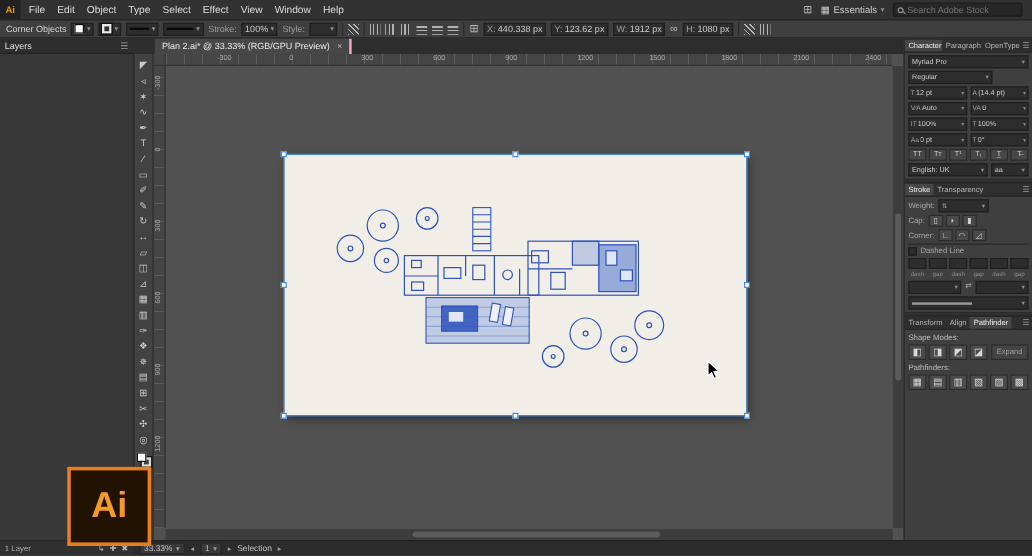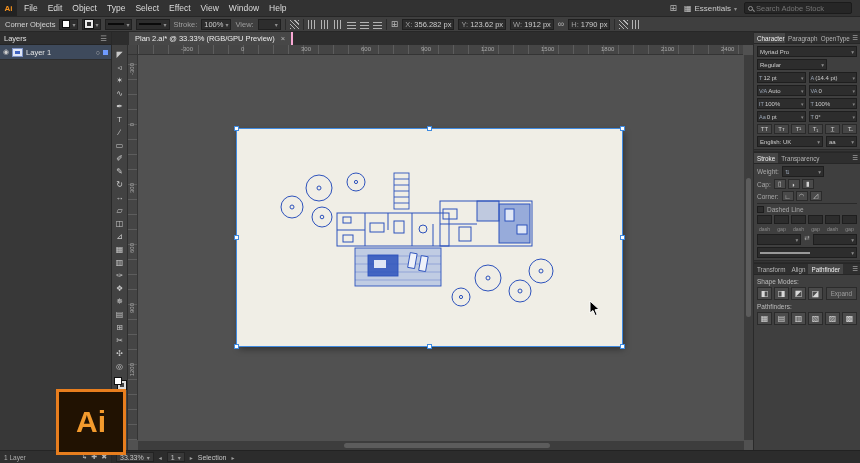--- a/index.html
+++ b/index.html
@@ -187,69 +187,62 @@
       </span>
     <span class="cb-box">
         <span class="strokeline" style="width:22px"></span>
         <span class="arr">▾</span>
       </span>
     <span class="cb-dim">Stroke:</span>
     <span class="cb-box">
         <span>100%</span>
         <span class="arr">▾</span>
       </span>
-    <span class="cb-dim">View:</span>
+    <span class="cb-dim">Style:</span>
     <span class="cb-box">
         <span style="width:12px"></span>
         <span class="arr">▾</span>
       </span>
     <span class="cb-sep"></span>
     <span class="stripe-m"></span>
     <span class="cb-sep"></span>
     <span class="stripe-v"></span>
     <span class="stripe-v"></span>
     <span class="stripe-v"></span>
     <span class="stripe-h"></span>
     <span class="stripe-h"></span>
     <span class="stripe-h"></span>
     <span class="cb-sep"></span>
     <span class="mb-icon">⊞</span>
     <span class="cb-box">
         <span class="cb-dim">X:</span>
-        <span>356.282 px</span>
+        <span>440.338 px</span>
       </span>
     <span class="cb-box">
         <span class="cb-dim">Y:</span>
         <span>123.62 px</span>
       </span>
     <span class="cb-box">
         <span class="cb-dim">W:</span>
         <span>1912 px</span>
       </span>
     <span class="mb-icon">∞</span>
     <span class="cb-box">
         <span class="cb-dim">H:</span>
-        <span>1790 px</span>
+        <span>1080 px</span>
       </span>
     <span class="cb-sep"></span>
     <span class="stripe-m"></span>
     <span class="stripe-v"></span>
   </div>
 
   <aside class="layers">
     <div class="layers-header">
       <span>Layers</span>
       <span class="x">☰</span>
-    </div>
-    <div class="layer-row">
-      <span class="eye">◉</span>
-      <span class="lthumb"></span>
-      <span class="lname">Layer 1</span>
-      <span class="ltarget">○</span>
-      <span class="lchip"></span>
     </div>
     <div class="layers-empty"></div>
     <div class="layers-footer">
       <span>1 Layer</span>
       <span class="lf-icons">
         <span>↳</span>
         <span>✚</span>
         <span>✖</span>
       </span>
     </div>

